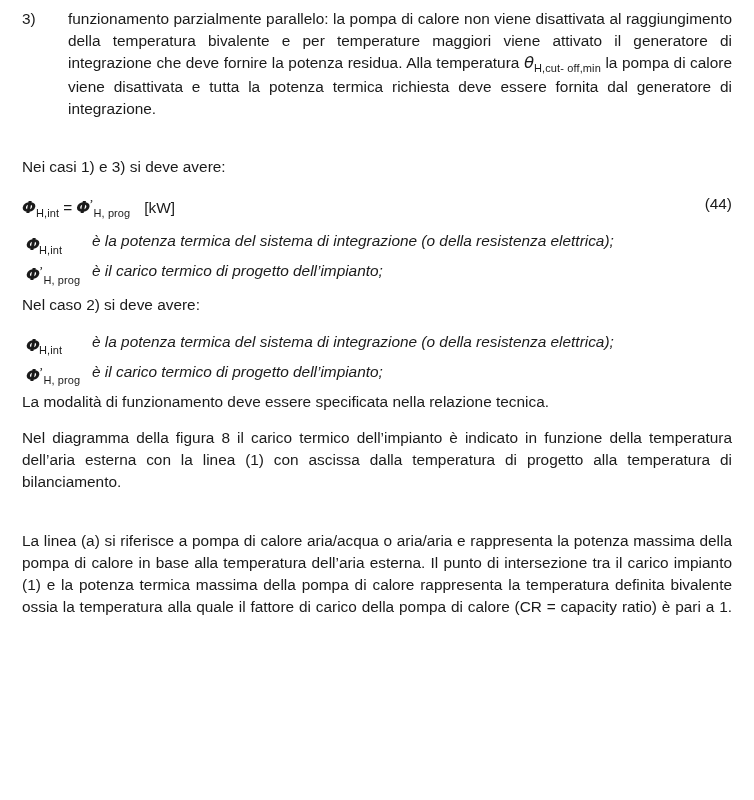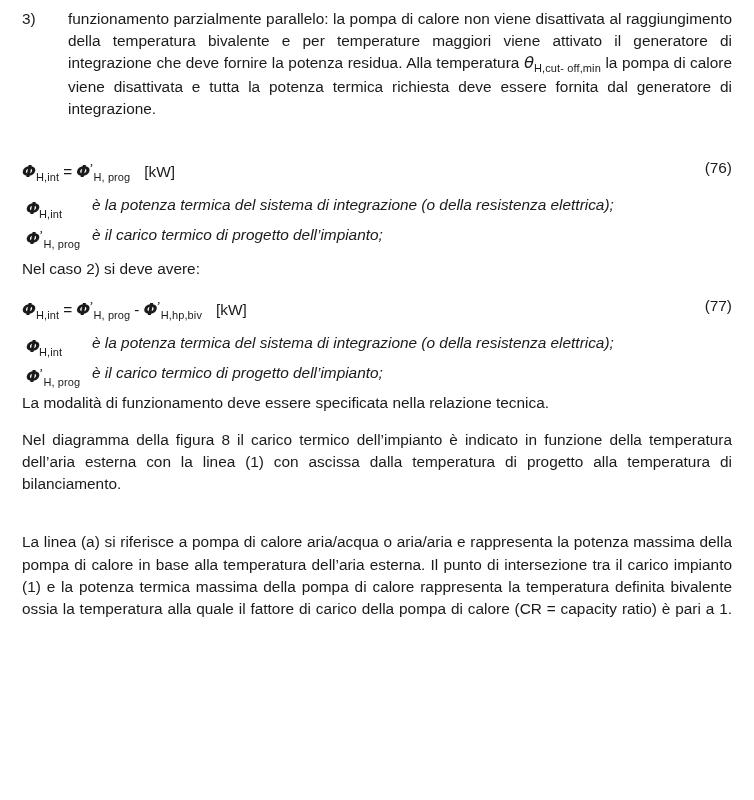--- a/index.html
+++ b/index.html
@@ -154,45 +154,42 @@
 </head>
 <body>
 
 <div class="page">
   <div class="content">
 
     <div class="list-item">
       <span class="list-marker">3)</span><span>funzionamento parzialmente parallelo: la pompa di calore non viene disattivata al raggiungimento della temperatura bivalente e per temperature maggiori viene attivato il generatore di integrazione che deve fornire la potenza residua. Alla temperatura </span><span class="theta">θ</span><sub class="sb">H,cut- off,min</sub><span> la pompa di calore viene disattivata e tutta la potenza termica richiesta deve essere fornita dal generatore di integrazione.</span>
     </div>
 
+    <p class="para nojust">Nei casi 1) e 3) si deve avere:</p>
 
     <div class="formula-row">
       <span class="formula-body"><span class="phi">Φ</span><sub class="sb">H,int</sub><span class="op">=</span><span class="phi">Φ</span><span class="prime">’</span><sub class="sb">H, prog</sub><span class="unit">[kW]</span></span>
-      <span class="eqnum">(76)</span>
+      <span class="eqnum">(44)</span>
     </div>
 
     <div class="defrow">
       <span class="defterm"><span class="phi">Φ</span><span class="prime"></span><sub class="sb">H,int</sub></span>
       <span class="defdesc">è la potenza termica del sistema di integrazione (o della resistenza elettrica);</span>
     </div>
 
     <div class="defrow">
       <span class="defterm"><span class="phi">Φ</span><span class="prime">’</span><sub class="sb">H, prog</sub></span>
       <span class="defdesc">è il carico termico di progetto dell’impianto;</span>
     </div>
 
     <div class="block-gap-sm"></div>
 
 
     <p class="para nojust">Nel caso 2) si deve avere:</p>
 
-    <div class="formula-row">
-      <span class="formula-body"><span class="phi">Φ</span><sub class="sb">H,int</sub><span class="op">=</span><span class="phi">Φ</span><span class="prime">’</span><sub class="sb">H, prog</sub><span class="op">-</span><span class="phi">Φ</span><span class="prime">’</span><sub class="sb">H,hp,biv</sub><span class="unit">[kW]</span></span>
-      <span class="eqnum">(77)</span>
-    </div>
 
     <div class="defrow">
       <span class="defterm"><span class="phi">Φ</span><span class="prime"></span><sub class="sb">H,int</sub></span>
       <span class="defdesc">è la potenza termica del sistema di integrazione (o della resistenza elettrica);</span>
     </div>
 
     <div class="defrow">
       <span class="defterm"><span class="phi">Φ</span><span class="prime">’</span><sub class="sb">H, prog</sub></span>
       <span class="defdesc">è il carico termico di progetto dell’impianto;</span>
     </div>

